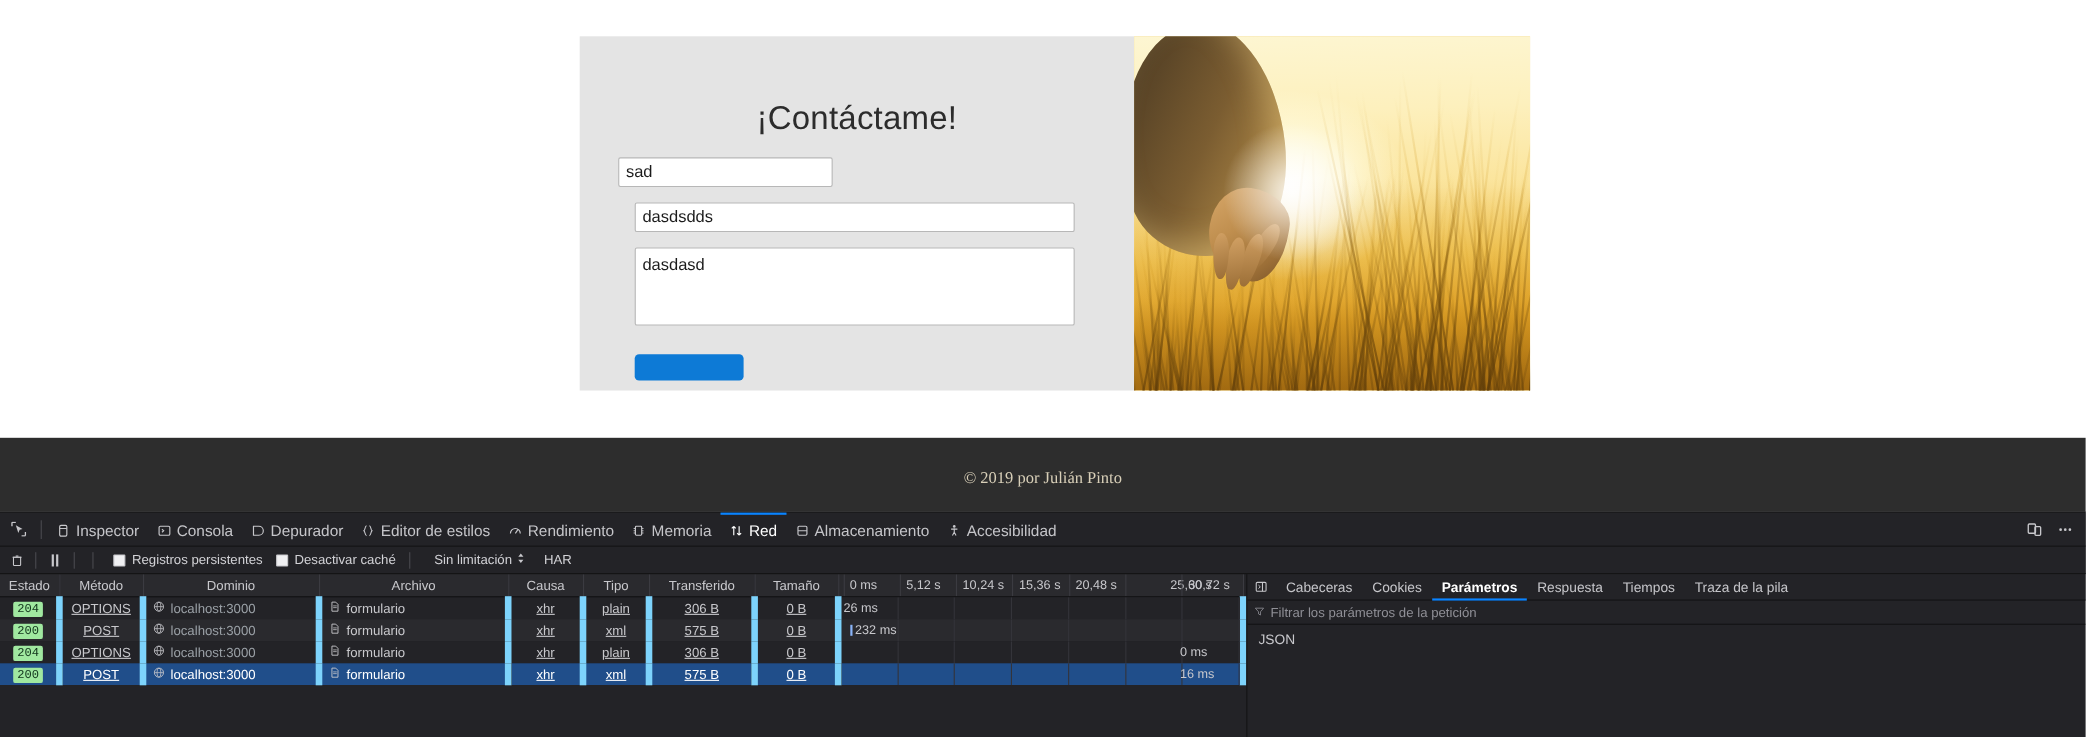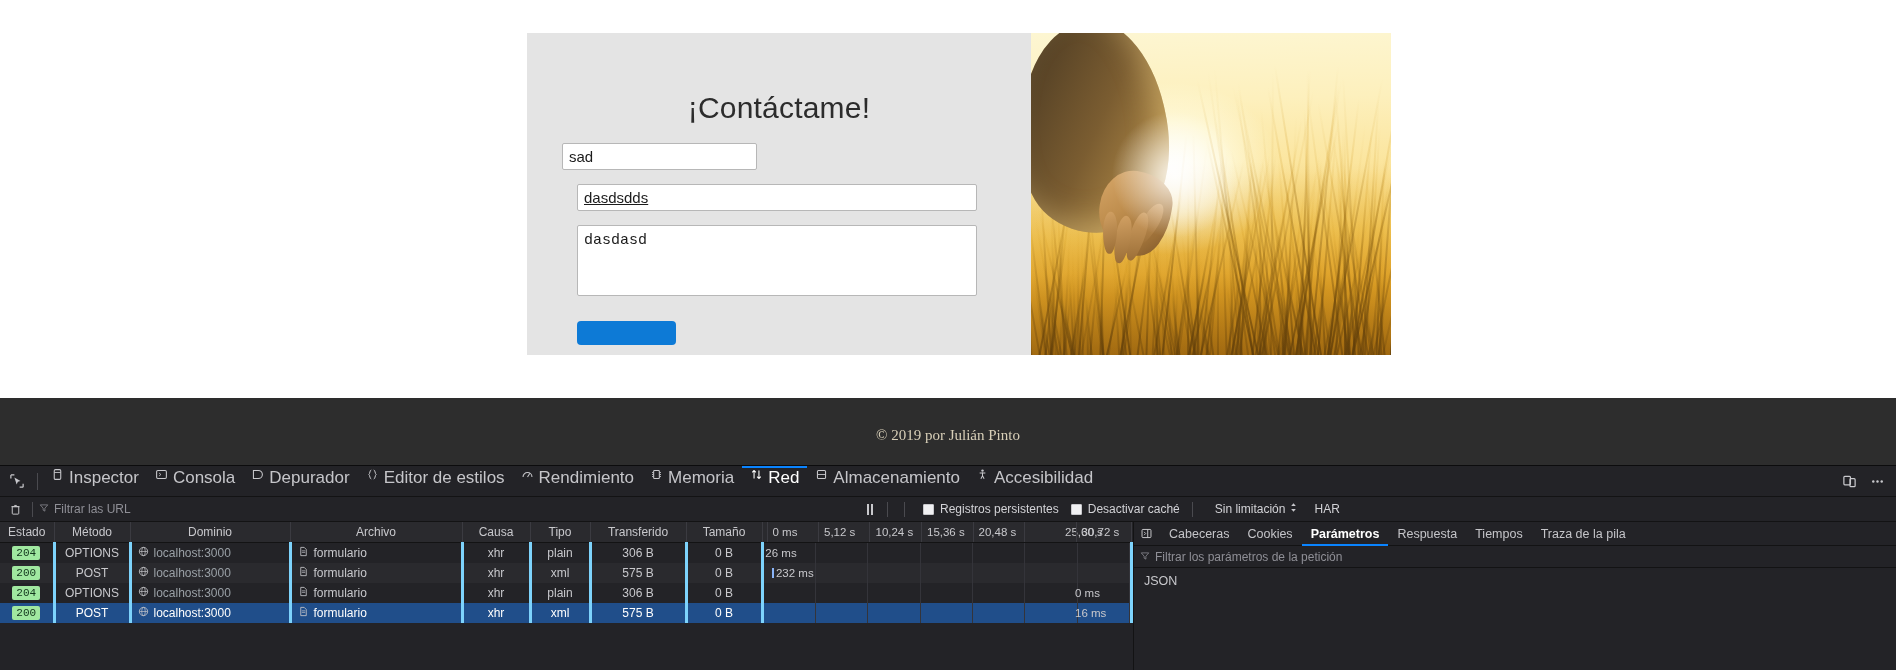--- a/index.html
+++ b/index.html
@@ -47,27 +47,26 @@
     font-size: 15px;
     color: #1b1b1b;
     background: #ffffff;
     border: 1px solid #b7b7b7;
     border-radius: 2px;
     padding: 4px 6px;
     height: 27px;
     outline: none;
   }
   .inp.half { width: 195px; }
-  .inp.full { width: 400px; text-decoration: underline; }
+  .inp.full { width: 400px; }
   .inp.area {
     width: 400px; height: 71px;
     resize: none;
     line-height: 1.35;
     padding-top: 5px;
-    font-family: Liberation Mono, monospace;
   }
   .field-block { margin: 0 50px; padding-top: 14px; }
   .submit-btn {
     margin: 21px 0 0 50px;
     width: 99px; height: 24px;
     background: #0d7ad6;
     border: none;
     border-radius: 4px;
     cursor: pointer;
     font-size: 0;
@@ -164,26 +163,26 @@
   .dt-icon-btn {
     width: 26px; height: 26px;
     display: flex; align-items: center; justify-content: center;
     cursor: pointer; border-radius: 2px;
   }
   .dt-sep {
     width: 1px; height: 17px; background: #4a4a4f; margin: 0 5px;
   }
   .dt-tabs { display: flex; align-items: stretch; height: 31px; }
   .dt-tab {
-    display: flex; gap: 5px;
+    display: flex; align-items: center; gap: 5px;
     padding: 0 8px;
     height: 31px;
     cursor: pointer;
     color: #c5c5c9;
-    font-size: 17px;
+    font-size: 14px;
     border-top: 2px solid transparent;
     position: relative;
   }
   .dt-tab.active {
     color: #ffffff;
     border-top-color: #0a84ff;
   }
   .dt-tab.active .dt-tab-label { color: #ffffff; }
   .dt-tab svg { display: block; }
   .dt-toolbar-right {
@@ -265,24 +264,25 @@
     border-bottom: 1px solid #131314;
     text-align: center;
     padding: 0 4px;
     white-space: nowrap;
     overflow: hidden;
   }
   table.net td {
     height: 20px;
     font-size: 12px;
     color: #c8c8cc;
-    border-right: 3px solid #7dd3fc;
+    border-right: 6px solid #7dd3fc;
     padding: 0 6px;
     white-space: nowrap;
     overflow: hidden;
+    text-decoration: underline;
   }
   tr.net-row:nth-child(odd) td { background: #232327; }
   tr.net-row:nth-child(even) td { background: #2a2a2e; }
   tr.net-row.selected td { background: #204e8a !important; color: #ffffff; }
   tr.net-row.selected .dom-txt { color: #ffffff; }
   .status-badge {
     display: inline-block;
     background: #a0e8a0;
     color: #11331b;
     font-size: 11px;
@@ -731,28 +731,20 @@
 
   <div class="dt-filterbar">
     <div class="trash-btn">
       <svg width="13" height="13" viewBox="0 0 16 16">
         <path d="M4 4.5h8v8.2a1 1 0 0 1-1 1H5a1 1 0 0 1-1-1z" stroke="#c8c8cc" fill="none" stroke-width="1.2"></path>
         <path d="M3 4.5h10M6.5 3h3" stroke="#c8c8cc" stroke-width="1.2"></path>
       </svg>
     </div>
     <div class="vline"></div>
 
-    <div class="url-filter">
-      <span>
-        <svg width="10" height="10" viewBox="0 0 16 16">
-            <path d="M2 3h12l-4.6 5.3V13L6.6 11.4V8.3z" stroke="#8f8f96" fill="none" stroke-width="1.2"></path>
-          </svg>
-      </span>
-      <span>Filtrar las URL</span>
-    </div>
 
     <div class="pause-btn">
       <div class="pause-bar"></div>
         <div class="pause-bar"></div>
     </div>
     <div class="vline"></div>
 
 
     <div class="vline" style="margin-left:10px"></div>
 

